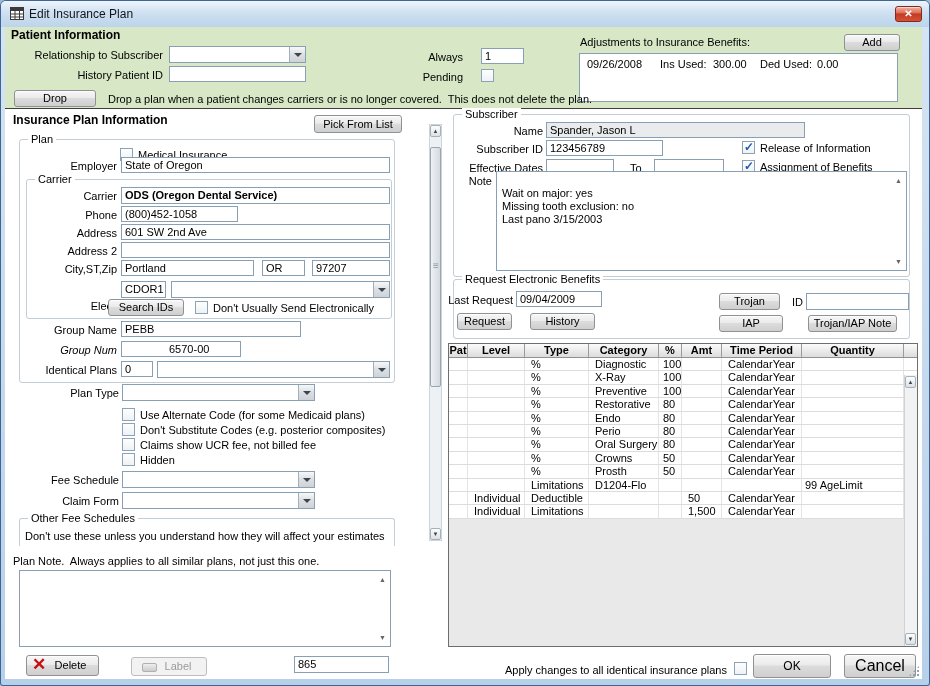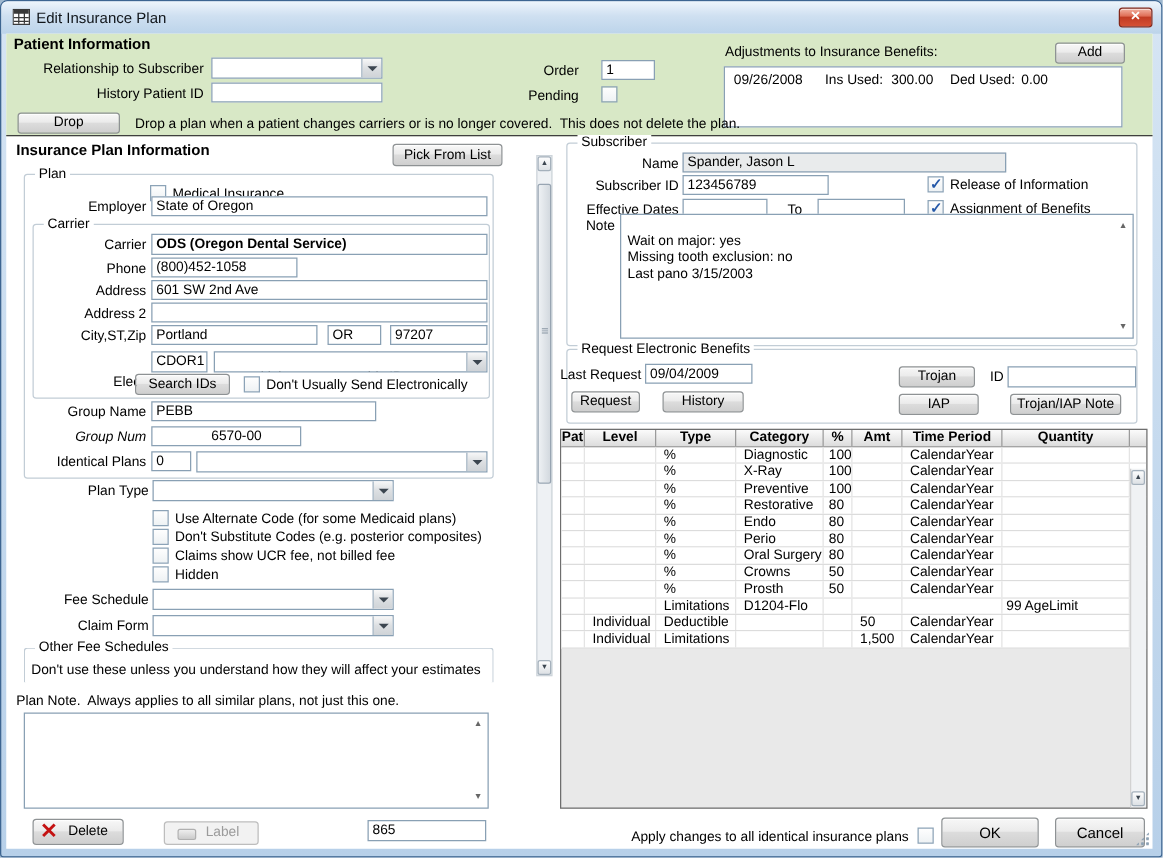--- a/index.html
+++ b/index.html
@@ -75,21 +75,21 @@
 
     <div class="green">
       <div class="lbl bold12" style="left:6px;top:2px;">Patient Information</div>
       <div class="lbl rlbl" style="left:0;top:22px;width:158px;">Relationship to Subscriber</div>
       <div class="combo" style="left:164px;top:19px;width:137px;height:17px;">
         <span>Self</span><span class="cbtn"></span>
       </div>
       <div class="lbl rlbl" style="left:0;top:42px;width:158px;">History Patient ID</div>
       <div class="field" style="left:164px;top:39px;width:137px;height:16px;"></div>
 
-      <div class="lbl rlbl" style="left:380px;top:24px;width:78px;">Order</div>
+      <div class="lbl rlbl" style="left:380px;top:24px;width:78px;">Always</div>
       <div class="field" style="left:476px;top:21px;width:43px;height:16px;">1</div>
       <div class="lbl rlbl" style="left:380px;top:44px;width:78px;">Pending</div>
       <div class="cb" style="left:476px;top:42px;"></div>
 
       <div class="lbl" style="left:575px;top:9px;">Adjustments to Insurance Benefits:</div>
       <div class="btn" style="left:839px;top:7px;width:56px;height:17px;line-height:15px;">Add</div>
       <div class="listbox" style="left:574px;top:26px;width:319px;height:49px;">
         <span class="lbl" style="left:7px;top:4px;">09/26/2008</span>
         <span class="lbl" style="left:80px;top:4px;">Ins Used:</span>
         <span class="lbl" style="left:133px;top:4px;">300.00</span>
@@ -373,18 +373,18 @@
         <div class="sbtn" style="top:1px;">▲</div>
         <div class="sbtn" style="bottom:1px;">▼</div>
       </div>
     </div>
 
     <div class="lbl" style="left:500px;top:637px;">Apply changes to all identical insurance plans</div>
     <div class="cb" style="left:729px;top:635px;"></div>
     <div class="btn" style="left:748px;top:627px;width:78px;height:24px;line-height:22px;font-size:12px;">
       <span class="accel">OK</span>
     </div>
-    <div class="btn" style="left:839px;top:627px;width:72px;height:24px;line-height:22px;font-size:12px;">
+    <div class="btn" style="left:839px;top:627px;width:72px;height:24px;line-height:22px;font-size:16px;">
       <span class="accel">Cancel</span>
     </div>
     <div class="grip"></div>
   </div>
 </div>
 
 </body></html>

